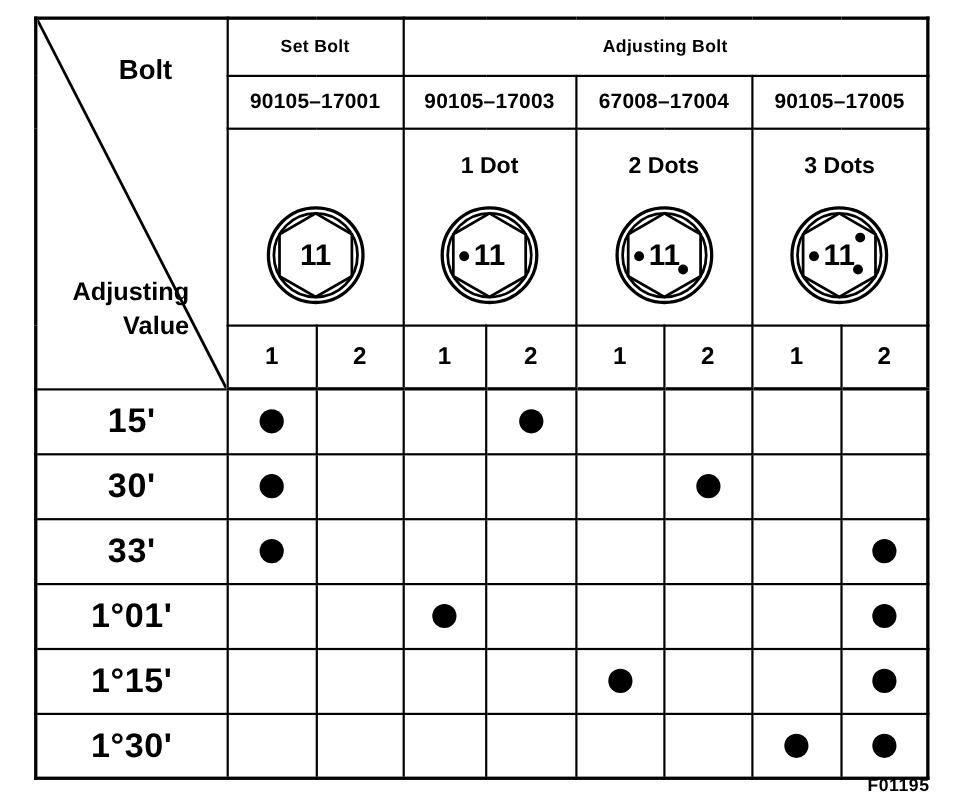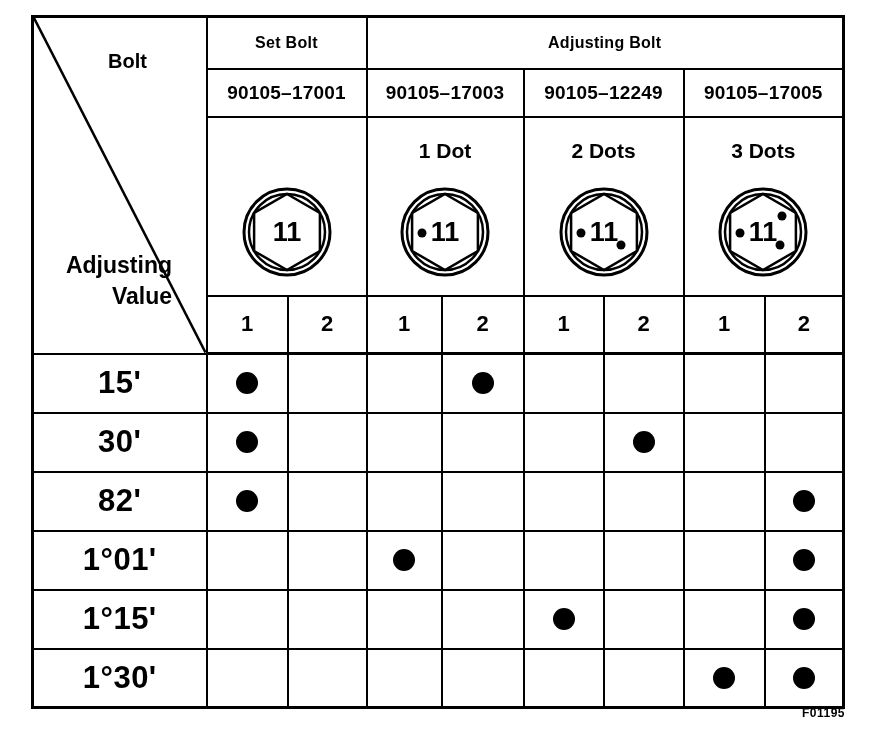--- a/index.html
+++ b/index.html
@@ -37,21 +37,21 @@
   .h2 { font-size: 19px; font-weight: 700; letter-spacing: 0.2px; margin-top: 15px; }
   .h3 { font-size: 22px; font-weight: 700; }
   .rowlabel { font-size: 31px; font-weight: 700; letter-spacing: 0.5px; }
 
   
   td.corner { position: relative; }
   .diag { position: absolute; left: 0; top: 0; width: 100%; height: 100%; }
   .diag line { stroke: #000; stroke-width: 2.5; }
   .corner-top {
     position: absolute; left: 74px; top: 32px;
-    font-size: 20px; font-weight: 700; text-align: center;
+    font-size: 25px; font-weight: 700; text-align: center;
   }
   .corner-bottom {
     position: absolute; left: 13px; top: 232px; width: 125px;
     font-size: 23px; font-weight: 700; text-align: right; line-height: 1.35;
   }
 
   
   td.boltcell { position: relative; }
   .facelabel {
     position: absolute; left: 0; top: 21px; width: 100%;
@@ -75,21 +75,21 @@
     width: 22px; height: 22px;
     border-radius: 50%;
     background: #000;
     margin: 0 auto;
   }
 
   .figcode {
     position: absolute;
     left: 31px; top: 706px; width: 814px;
     text-align: right;
-    font-size: 12px; font-weight: 700;
+    font-size: 16px; font-weight: 700;
     letter-spacing: 0.5px;
   }
 </style>
 </head>
 <body>
 
 <table class="grid">
   <colgroup>
     <col style="width:174px">
       <col style="width:81px">
@@ -109,21 +109,21 @@
         </svg>
         <div class="corner-top">Bolt</div>
         <div class="corner-bottom">Adjusting Value</div>
       </td>
       <td class="h1" colspan="2">Set Bolt</td>
       <td class="h1" colspan="6">Adjusting Bolt</td>
     </tr>
     <tr class="r-part">
       <td class="h2" colspan="2">90105–17001</td>
       <td class="h2" colspan="2">90105–17003</td>
-      <td class="h2" colspan="2">90105–12249</td>
+      <td class="h2" colspan="2">67008–17004</td>
       <td class="h2" colspan="2">90105–17005</td>
     </tr>
     <tr class="r-bolt">
       <td class="boltcell" colspan="2">
         <div class="facelabel"></div>
         <svg class="bolt" width="92" height="92" viewBox="0 0 92 92">
           <circle class="ln outer" cx="46" cy="46" r="43"></circle>
           <circle class="ln inner" cx="46" cy="46" r="38"></circle>
           <polygon class="ln" points="46,8 78.9,27 78.9,65 46,84 13.1,65 13.1,27"></polygon>
           <text class="stamp" x="46" y="55">11</text>
@@ -189,21 +189,21 @@
     <td class="markcell marked"></td>
     <td class="markcell"></td>
     <td class="markcell"></td>
     <td class="markcell"></td>
     <td class="markcell"></td>
     <td class="markcell marked"></td>
     <td class="markcell"></td>
     <td class="markcell"></td>
   </tr>
       <tr class="datarow">
-    <td class="rowlabel">82'</td>
+    <td class="rowlabel">33'</td>
     <td class="markcell marked"></td>
     <td class="markcell"></td>
     <td class="markcell"></td>
     <td class="markcell"></td>
     <td class="markcell"></td>
     <td class="markcell"></td>
     <td class="markcell"></td>
     <td class="markcell marked"></td>
   </tr>
       <tr class="datarow">

